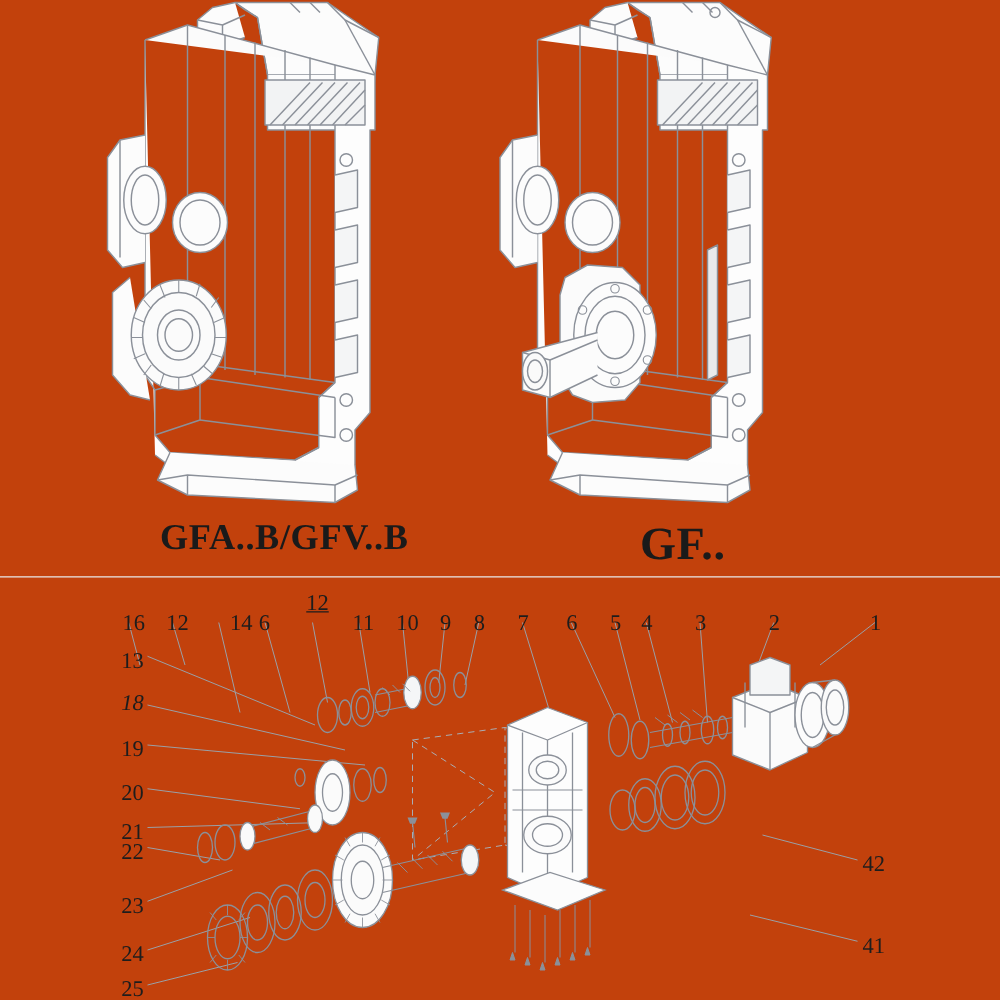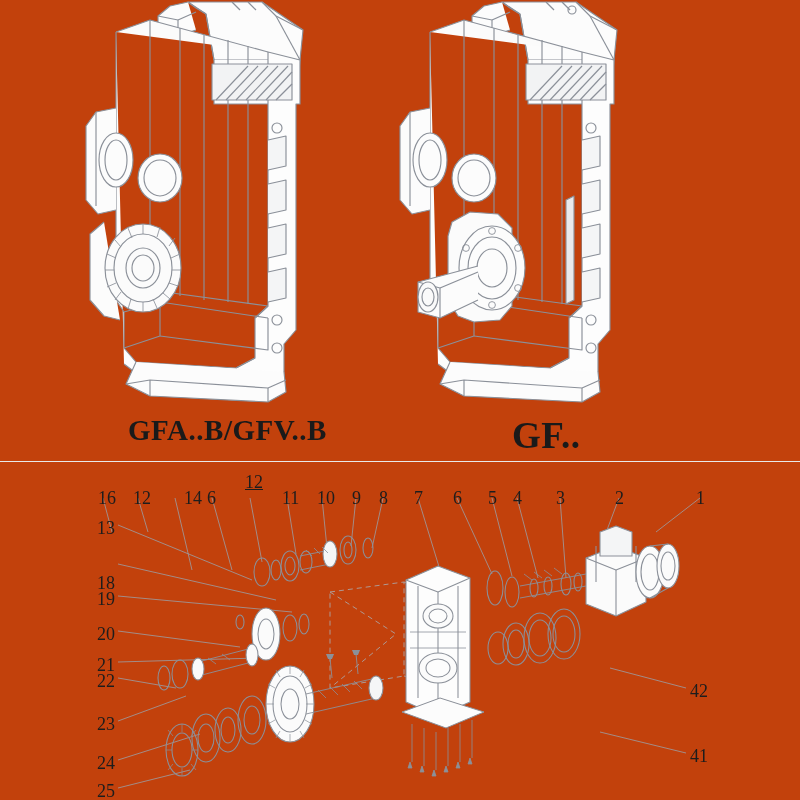--- a/index.html
+++ b/index.html
@@ -482,21 +482,21 @@
     <div class="num" style="left:379px; top:27px;">8</div>
     <div class="num" style="left:414px; top:27px;">7</div>
     <div class="num" style="left:453px; top:27px;">6</div>
     <div class="num" style="left:488px; top:27px;">5</div>
     <div class="num" style="left:513px; top:27px;">4</div>
     <div class="num" style="left:556px; top:27px;">3</div>
     <div class="num" style="left:615px; top:27px;">2</div>
     <div class="num" style="left:696px; top:27px;">1</div>
 
     <div class="num" style="left:97px; top:57px;">13</div>
-    <div class="num" style="left:97px; top:112px;">18</div>
+    <div class="num" style="left:97px; top:91px;font-style:italic;">18</div>
     <div class="num" style="left:97px; top:128px;">19</div>
     <div class="num" style="left:97px; top:163px;">20</div>
     <div class="num" style="left:97px; top:194px;text-align:center;">21</div>
     <div class="num" style="left:97px; top:210px;">22</div>
     <div class="num" style="left:97px; top:253px;">23</div>
     <div class="num" style="left:97px; top:292px;">24</div>
     <div class="num" style="left:97px; top:320px;">25</div>
 
     <div class="num" style="left:690px; top:220px;">42</div>
     <div class="num" style="left:690px; top:285px;">41</div>

